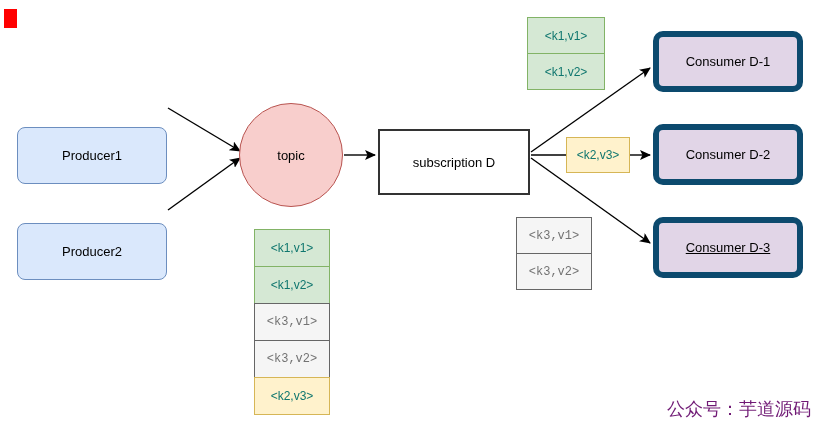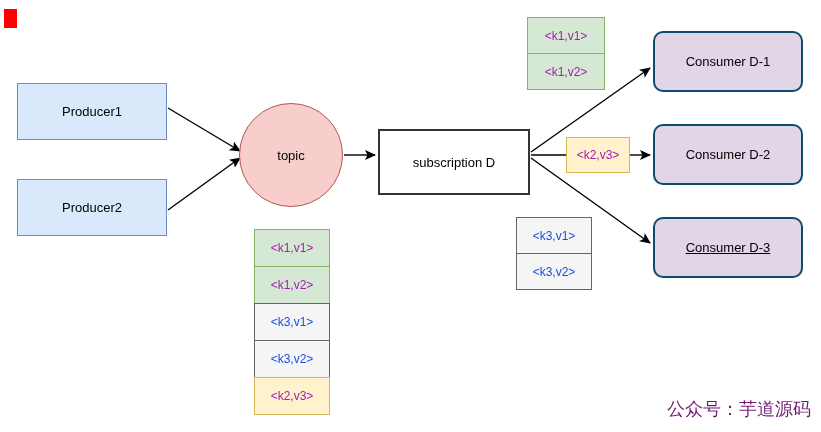--- a/index.html
+++ b/index.html
@@ -28,26 +28,27 @@
     align-items: center;
     justify-content: center;
     font-size: 13px;
     color: #000000;
     text-align: center;
   }
   .producer {
     width: 150px; height: 57px;
     background: #dae8fc;
     border: 1px solid #6c8ebf;
-    border-radius: 0;
+    border-radius: 8px;
+    margin-top: 44px;
   }
   .consumer {
     width: 150px; height: 61px;
     background: #e1d5e7;
-    border: 2px solid #0c4a6e;
+    border: 6px solid #0c4a6e;
     border-radius: 10px;
   }
   .topic-circle {
     left: 239px; top: 103px;
     width: 104px; height: 104px;
     background: #f8cecc;
     border: 1px solid #b85450;
     border-radius: 50%;
   }
   .subscription {
@@ -59,24 +60,24 @@
   .cell-stack {
     position: absolute;
     box-sizing: border-box;
   }
   .cell {
     box-sizing: border-box;
     display: flex;
     align-items: center;
     justify-content: center;
     font-size: 12px;
-    color: #a21caf;
+    color: #0f766e;
   }
   .cell.green  { background: #d5e8d4; border: 1px solid #82b366; }
-  .cell.gray   { background: #f5f5f5; border: 1px solid #666666; color: #1d4ed8; }
+  .cell.gray   { background: #f5f5f5; border: 1px solid #666666; color: #737373; font-family: Liberation Mono, monospace; }
   .cell.yellow { background: #fff2cc; border: 1px solid #d6b656; }
   .cell + .cell { margin-top: -1px; }
   .red-mark {
     position: absolute;
     left: 4px; top: 9px;
     width: 13px; height: 19px;
     background: #ff0000;
   }
   .watermark {
     position: absolute;

